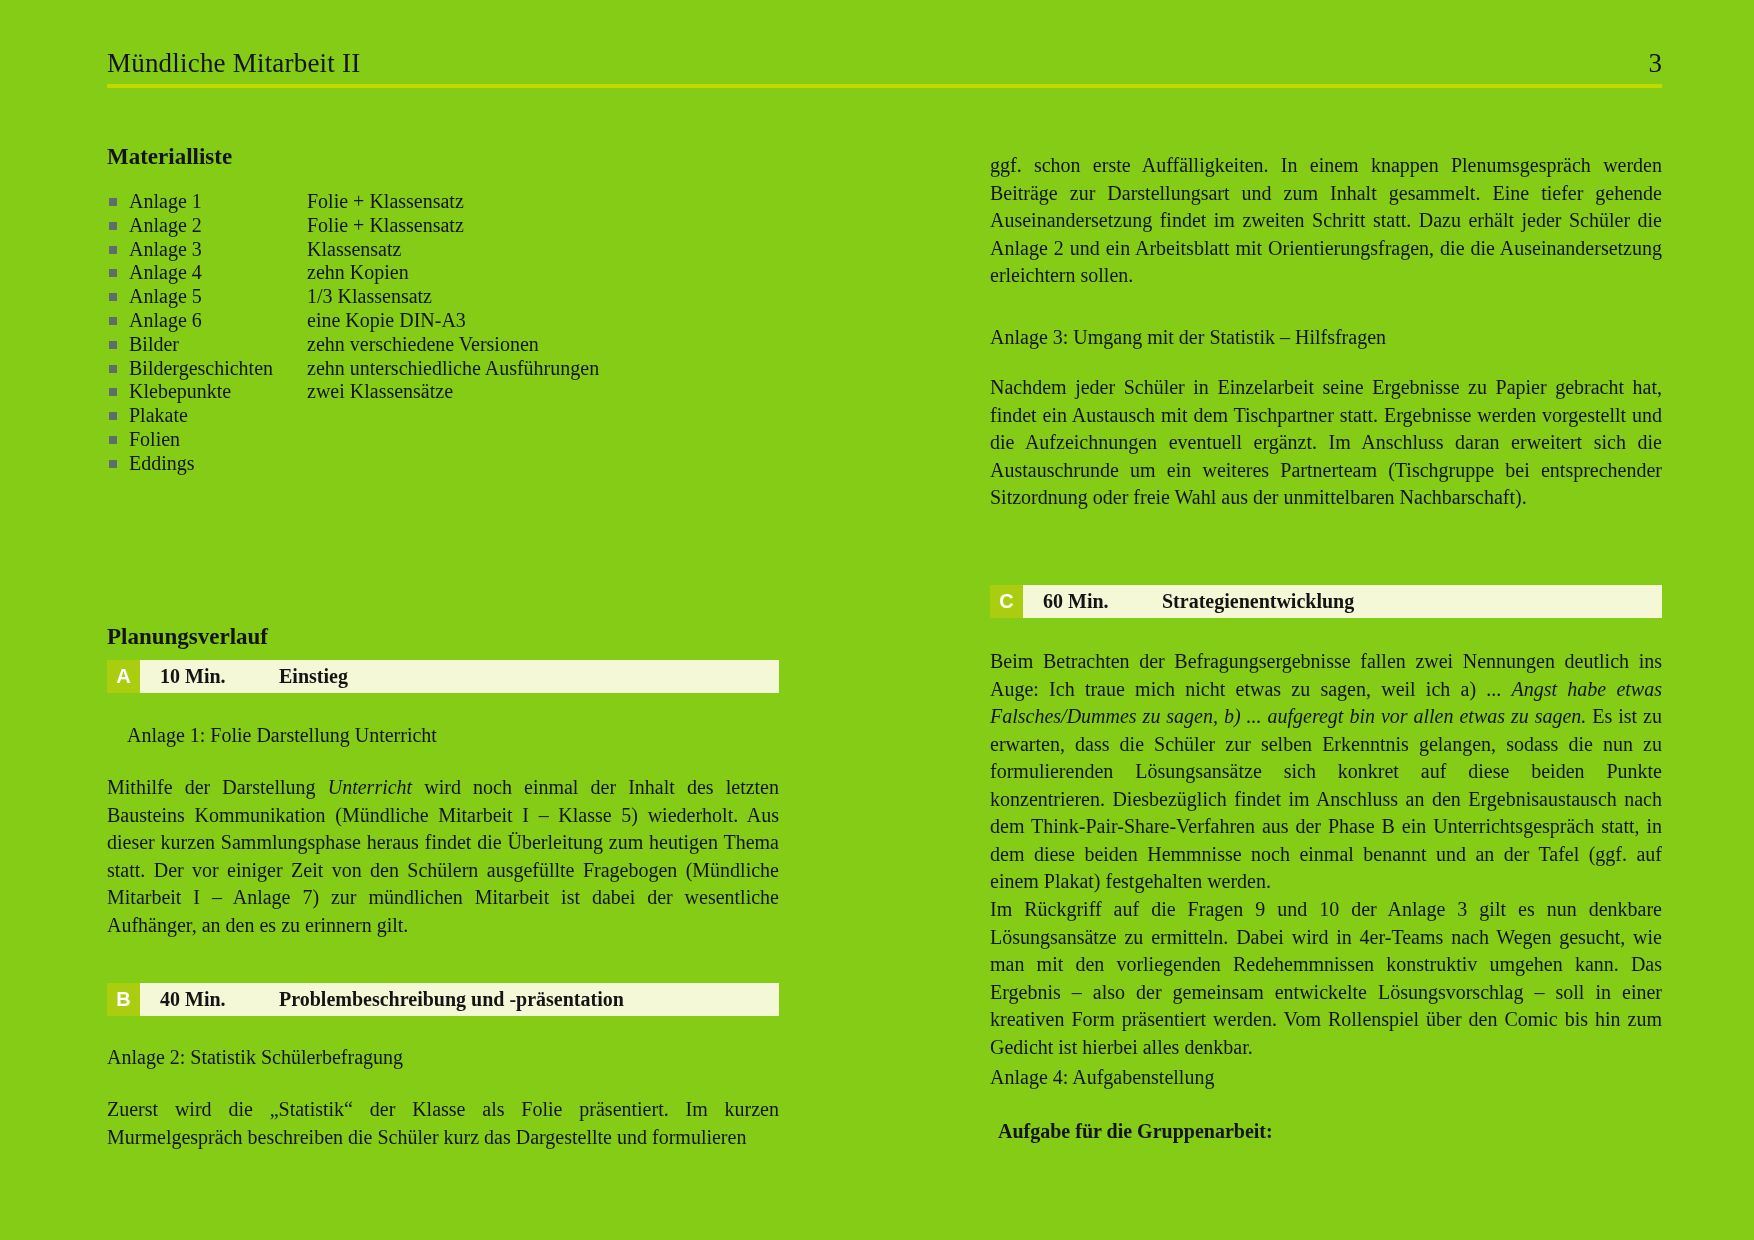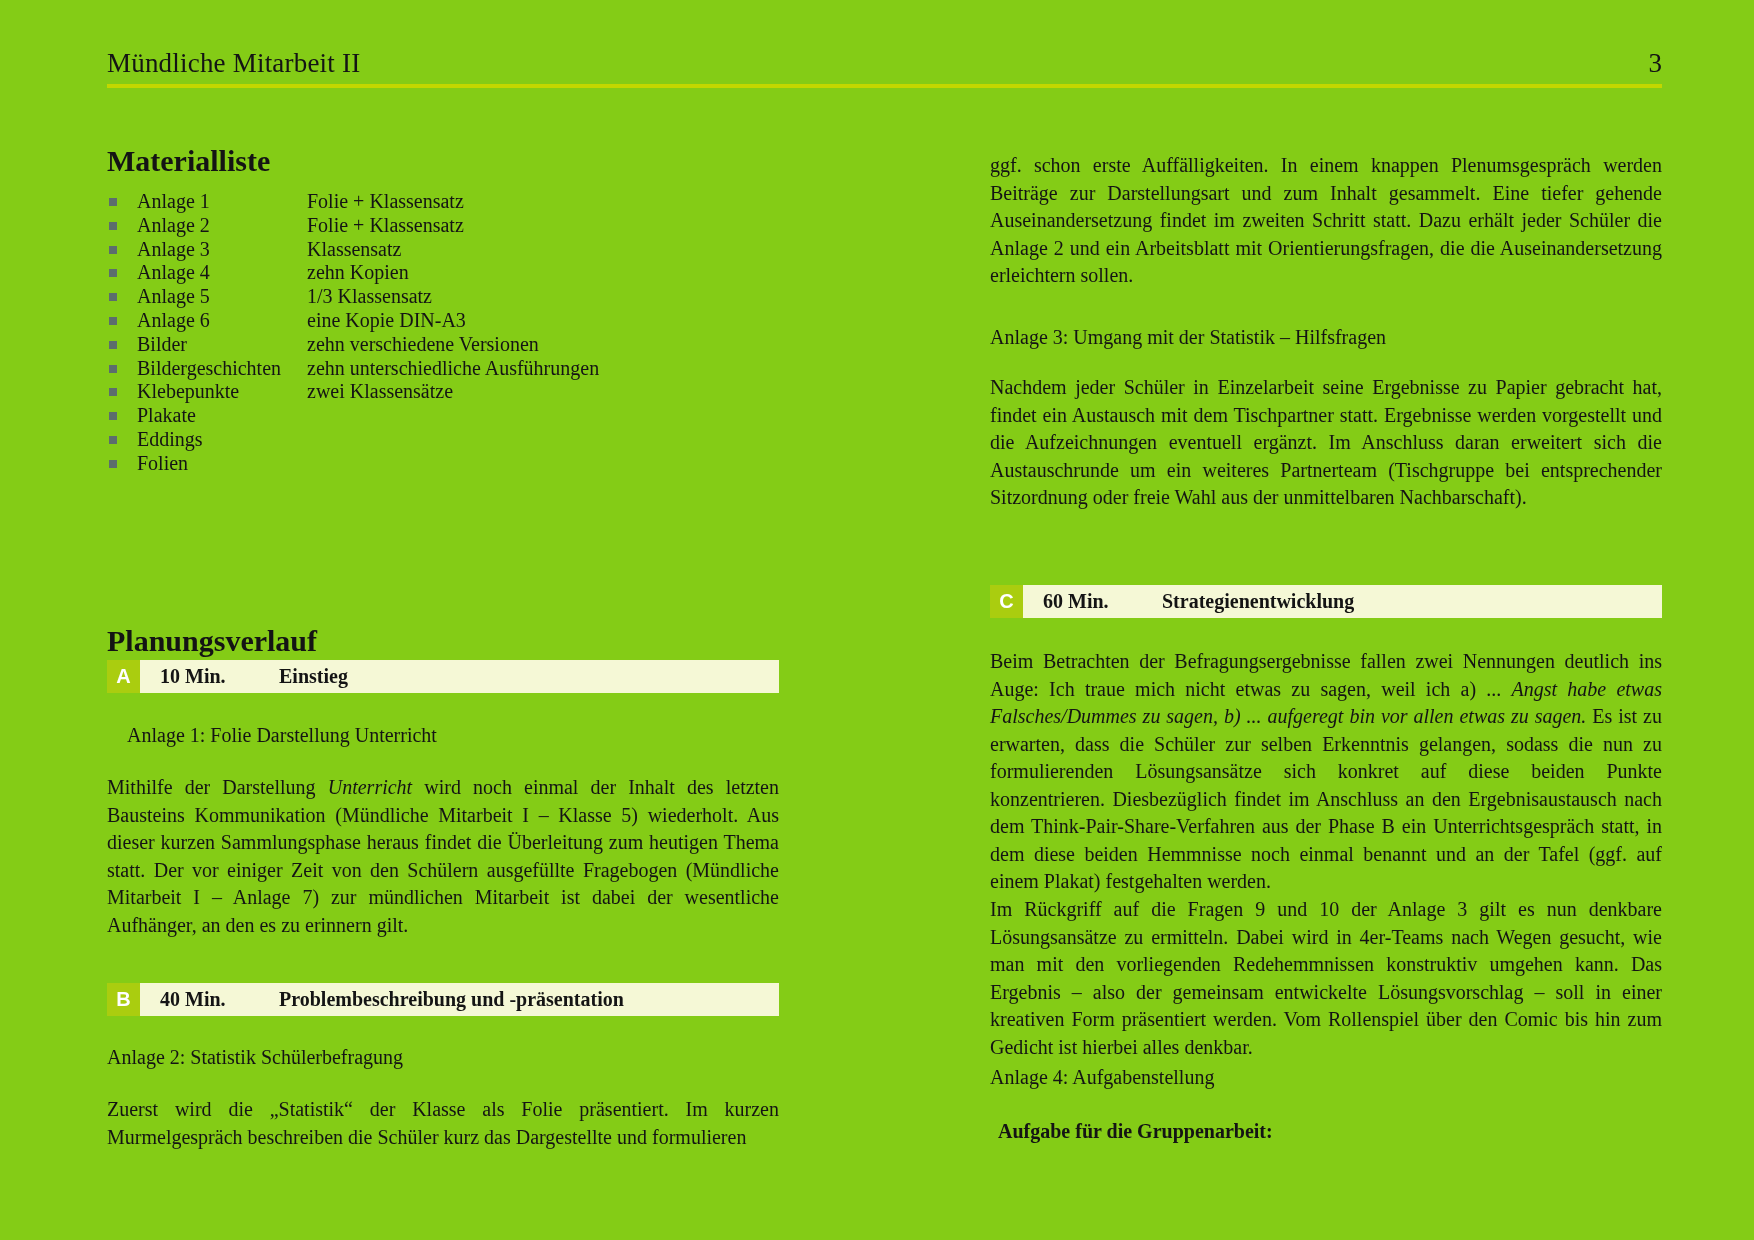--- a/index.html
+++ b/index.html
@@ -15,26 +15,26 @@
   .abs { position: absolute; }
 
   
   .doc-title { font-size: 27px; letter-spacing: 0.2px; }
   .page-num  { font-size: 27px; text-align: right; }
   .rule { height: 4px; background: var(--rule, #c3d700); }
 
   
   .col { position: absolute; top: 0; width: 672px; height: 1240px; }
 
-  .h2 { font-size: 30px; font-weight: bold; }
+  .h2 { font-size: 23px; font-weight: bold; }
 
   
   .mat-row { position: relative; height: 23.8px; font-size: 20px; }
   .bullet { position: absolute; left: 2px; top: 8px; width: 8px; height: 8px; background: var(--bullet, #5c6d6d); }
-  .mat-name { position: absolute; left: 22px; top: 0; white-space: nowrap; margin-left: 8px; }
+  .mat-name { position: absolute; left: 22px; top: 0; white-space: nowrap; }
   .mat-spec { position: absolute; left: 200px; top: 0; white-space: nowrap; }
 
   
   .phase-bar { width: 672px; height: 33px; background: var(--pale, #f5f8d6); }
   .badge {
     position: absolute; left: 0; top: 0; width: 33px; height: 33px;
     background: var(--green, #aacd0f); color: #ffffff;
     font-family: "Liberation Sans", sans-serif; font-weight: bold; font-size: 20px;
     display: flex; align-items: center; justify-content: center;
   }
@@ -105,25 +105,25 @@
           <span class="bullet"></span>
           <span class="mat-name">Klebepunkte</span>
           <span class="mat-spec">zwei Klassensätze</span>
         </div>
         <div class="mat-row">
           <span class="bullet"></span>
           <span class="mat-name">Plakate</span>
         </div>
         <div class="mat-row">
           <span class="bullet"></span>
-          <span class="mat-name">Eddings</span>
+          <span class="mat-name">Folien</span>
         </div>
         <div class="mat-row">
           <span class="bullet"></span>
-          <span class="mat-name">Folien</span>
+          <span class="mat-name">Eddings</span>
         </div>
       </div>
 
     <div class="abs h2" style="left:0; top:624px;">Planungsverlauf</div>
 
     <div class="abs phase-bar" style="left:0; top:660px;">
       <span class="badge">A</span>
       <span class="duration">10 Min.</span>
       <span class="phase-title">Einstieg</span>
     </div>

